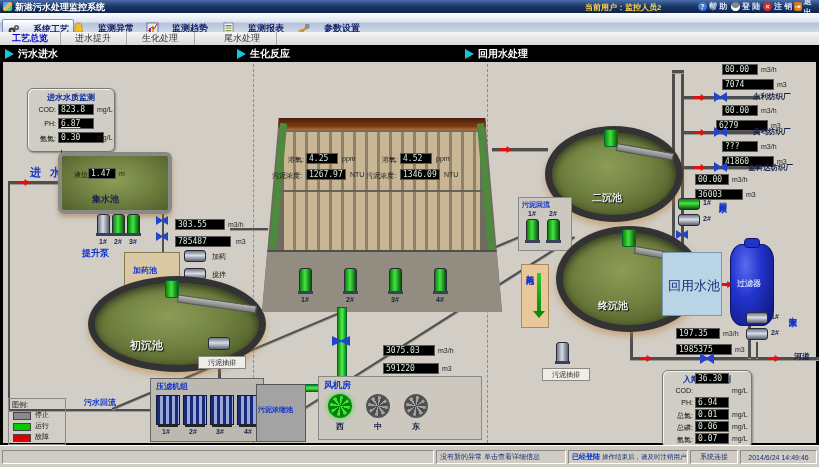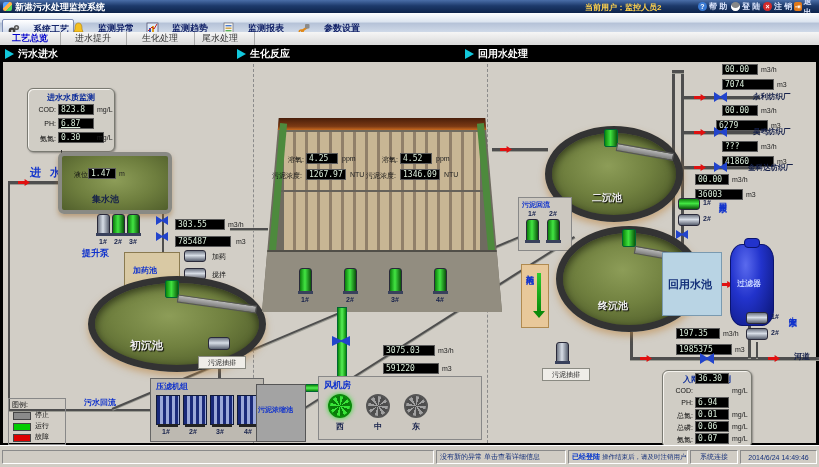--- a/index.html
+++ b/index.html
@@ -179,21 +179,21 @@
         <rect x="7" y="2" width="4.5" height="4.5" rx="1" fill="#8a8a8a"></rect>
         </svg>
       <span>参数设置</span>
       </div>
   </div>
 
   <div class="abs tabrow">
     <div class="abs tab active" style="left:0;width:60px;">工艺总览</div>
     <div class="abs tab" style="left:60px;width:66px;">进水提升</div>
     <div class="abs tab" style="left:126px;width:68px;">生化处理</div>
-    <div class="abs tab" style="left:186px;width:68px;">尾水处理</div>
+    <div class="abs tab" style="left:208px;width:68px;">尾水处理</div>
   </div>
 
   <div class="abs canvas">
 
     <div class="abs secarrow" style="left:5px;top:4px;"></div>
     <div class="abs sechdr" style="left:18px;top:2px;">污水进水</div>
     <div class="abs secarrow" style="left:237px;top:4px;"></div>
     <div class="abs sechdr" style="left:250px;top:2px;">生化反应</div>
     <div class="abs secarrow" style="left:465px;top:4px;"></div>
     <div class="abs sechdr" style="left:478px;top:2px;">回用水处理</div>
@@ -409,21 +409,21 @@
     <div class="abs unit" style="left:746px;top:146px;">m3</div>
 
     <div class="abs pumph run" style="left:678px;top:153px;width:22px;height:12px;"></div>
     <div class="abs devlbl" style="left:703px;top:154px;">1#</div>
     <div class="abs pumph stop" style="left:678px;top:169px;width:22px;height:12px;"></div>
     <div class="abs devlbl" style="left:703px;top:170px;">2#</div>
     <div class="abs lblb vert" style="left:716px;top:151px;font-size:8px;height:46px;">回用水泵</div>
     <div class="abs valve" style="left:676px;top:185px;width:12px;height:9px;"></div>
 
     <div class="abs" style="left:662px;top:207px;width:58px;height:62px;background:#b9d4e4;border:1px solid #7a9ab0;"></div>
-    <div class="abs" style="left:668px;top:232px;font-size:11px;font-weight:bold;color:#14307a;">回用水池</div>
+    <div class="abs" style="left:668px;top:232px;font-size:13px;font-weight:normal;color:#14307a;">回用水池</div>
 
     <div class="abs" style="left:730px;top:199px;width:42px;height:80px;border-radius:12px/16px;border:1px solid #0a1470;background:radial-gradient(ellipse at 35% 25%,#5a6aee 0%,#2233cc 40%,#0a1470 100%);"></div>
     <div class="abs" style="left:744px;top:193px;width:14px;height:8px;border-radius:4px;background:#2233cc;border:1px solid #0a1470;"></div>
     <div class="abs" style="left:737px;top:233px;font-size:8px;font-weight:bold;color:#c2d0ff;">过滤器</div>
 
     <div class="abs pumph stop" style="left:746px;top:267px;width:22px;height:12px;"></div>
     <div class="abs devlbl" style="left:771px;top:268px;">1#</div>
     <div class="abs pumph stop" style="left:746px;top:283px;width:22px;height:12px;"></div>
     <div class="abs devlbl" style="left:771px;top:284px;">2#</div>
     <div class="abs lblb vert" style="left:786px;top:265px;font-size:8px;height:48px;">中间水泵</div>

